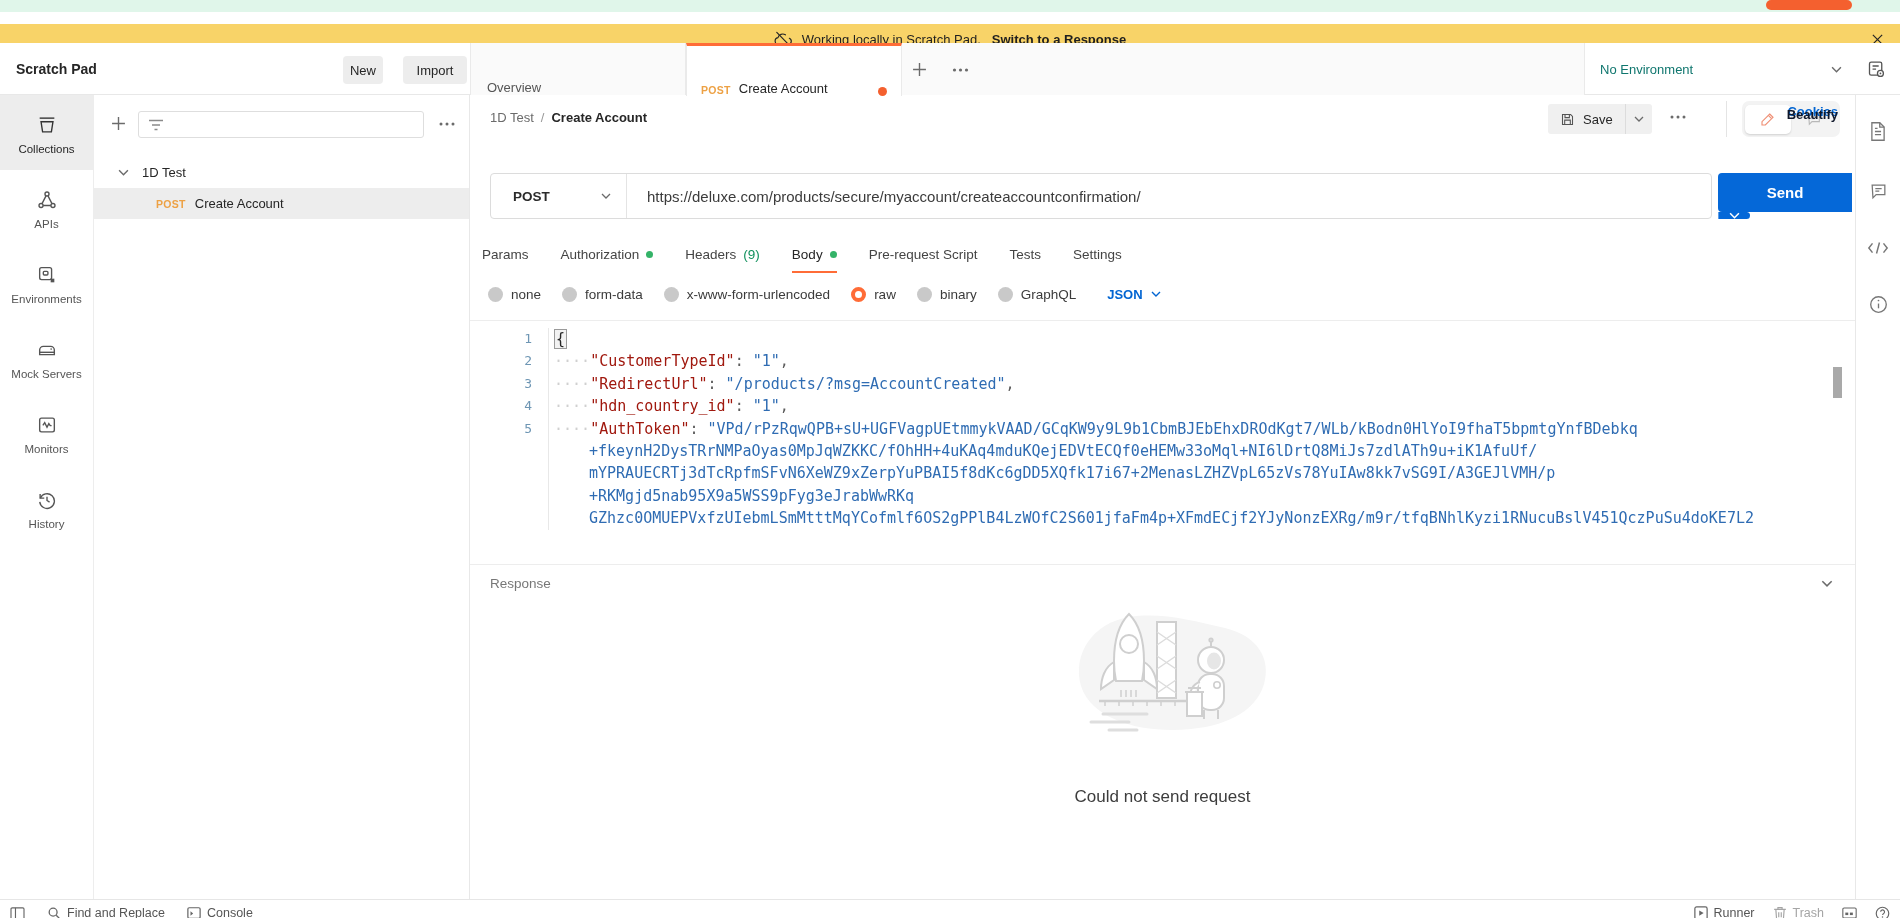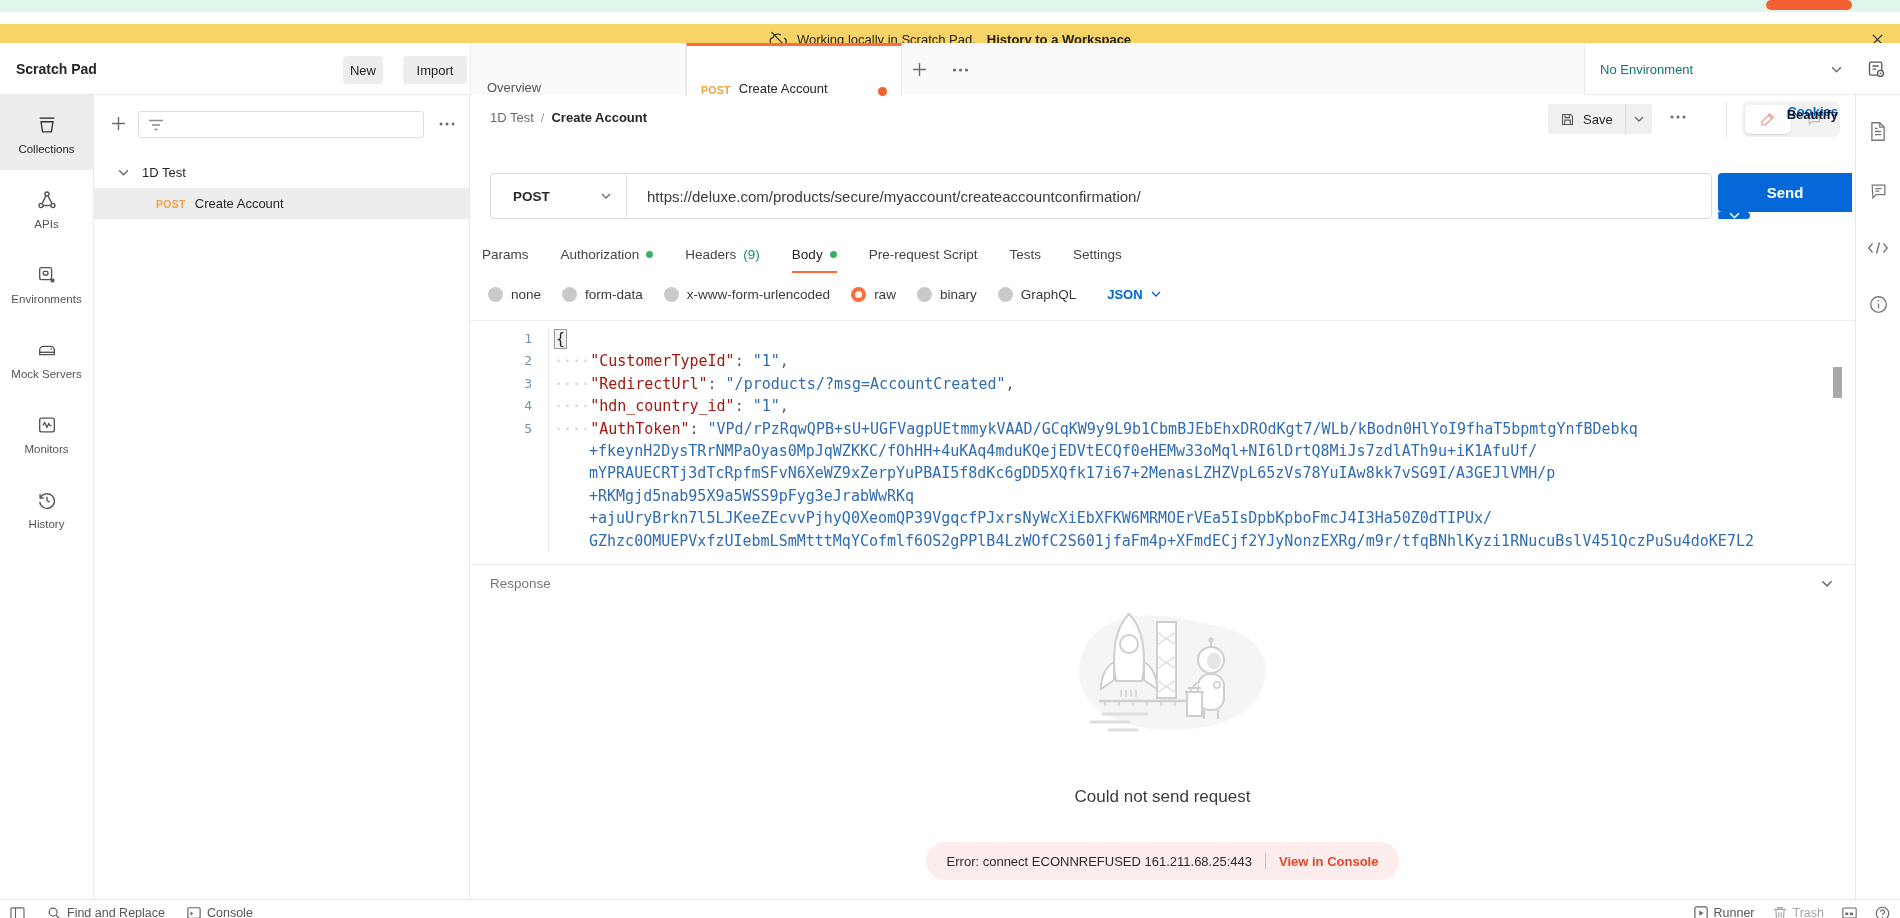--- a/index.html
+++ b/index.html
@@ -141,21 +141,21 @@
   <div class="top-pill"></div>
 </div>
 
 <div class="banner">
   <span class="banner-center">
     <svg width="19" height="17" viewBox="0 0 24 21">
       <path d="M8.5 17H6a4.5 4.5 0 0 1-1-8.9 6.2 6.2 0 0 1 9.4-3.5M19.4 9A4.2 4.2 0 0 1 18 17h-5.5" fill="none" stroke="#262626" stroke-width="1.5" stroke-linecap="round"></path>
       <path d="M3.5 1.5l17.5 18" stroke="#262626" stroke-width="1.5" stroke-linecap="round"></path>
     </svg>
     <span>Working locally in Scratch Pad.</span>
-    <span class="banner-action">History to a Workspace</span>
+    <span class="banner-action">Switch to a Response</span>
   </span>
   <span class="banner-close">
     <svg width="13" height="13" viewBox="0 0 14 14">
         <path d="M2 2l10 10M12 2L2 12" stroke="#262626" stroke-width="1.3"></path>
       </svg>
   </span>
 </div>
 
 <div class="header">
   <span class="app-title">Scratch Pad</span>
@@ -436,24 +436,20 @@
         <div class="code-row">
           <span class="ln"></span>
           <span class="lt wrap"><span class="tk-str">mYPRAUECRTj3dTcRpfmSFvN6XeWZ9xZerpYuPBAI5f8dKc6gDD5XQfk17i67+2MenasLZHZVpL65zVs78YuIAw8kk7vSG9I/A3GEJlVMH/p</span></span>
         </div>
         <div class="code-row">
           <span class="ln"></span>
           <span class="lt wrap"><span class="tk-str">+RKMgjd5nab95X9a5WSS9pFyg3eJrabWwRKq</span></span>
         </div>
         <div class="code-row">
           <span class="ln"></span>
-          <span class="lt wrap"><span class="tk-str">+ajuUryBrkn7l5LJKeeZEcvvPjhyQ0XeomQP39VgqcfPJxrsNyWcXiEbXFKW6MRMOErVEa5IsDpbKpboFmcJ4I3Ha50Z0dTIPUx/</span></span>
-        </div>
-        <div class="code-row">
-          <span class="ln"></span>
           <span class="lt wrap"><span class="tk-str">GZhzc0OMUEPVxfzUIebmLSmMtttMqYCofmlf6OS2gPPlB4LzWOfC2S601jfaFm4p+XFmdECjf2YJyNonzEXRg/m9r/tfqBNhlKyzi1RNucuBslV451QczPuSu4doKE7L2</span></span>
         </div>
       </div>
     <div class="scroll-thumb"></div>
   </div>
 
   <div class="response">
     <span class="resp-title">Response</span>
     <span class="resp-chev">
       <svg width="12" height="7" viewBox="0 0 10 6">
@@ -484,25 +480,20 @@
         <rect x="142" y="90" width="15" height="24"></rect>
         <path d="M140 90h19M143 86h13"></path>
         <path d="M159 108v9M173 108v9"></path>
       </g>
       <ellipse cx="169" cy="59" rx="7" ry="8.5" fill="#e6e6e6"></ellipse>
       <circle cx="172" cy="83" r="3.2" fill="#fff" stroke="#cfcfcf" stroke-width="1.6"></circle>
     </svg>
 
     <div class="empty-title">Could not send request</div>
 
-    <div class="error-pill">
-      <span class="error-text">Error: connect ECONNREFUSED 161.211.68.25:443</span>
-      <span class="pill-sep"></span>
-      <span class="error-action">View in Console</span>
-    </div>
   </div>
 </main>
 
 <div class="right-strip">
   <button class="strip-btn">
     <svg width="18" height="21" viewBox="0 0 20 24" fill="none" stroke="#777" stroke-width="1.5">
       <path d="M3 2h9l5 5v15H3z"></path>
         <path d="M12 2v5h5"></path>
         <path d="M6.5 12h7M6.5 15.5h7M6.5 8.5h3"></path>
     </svg>

